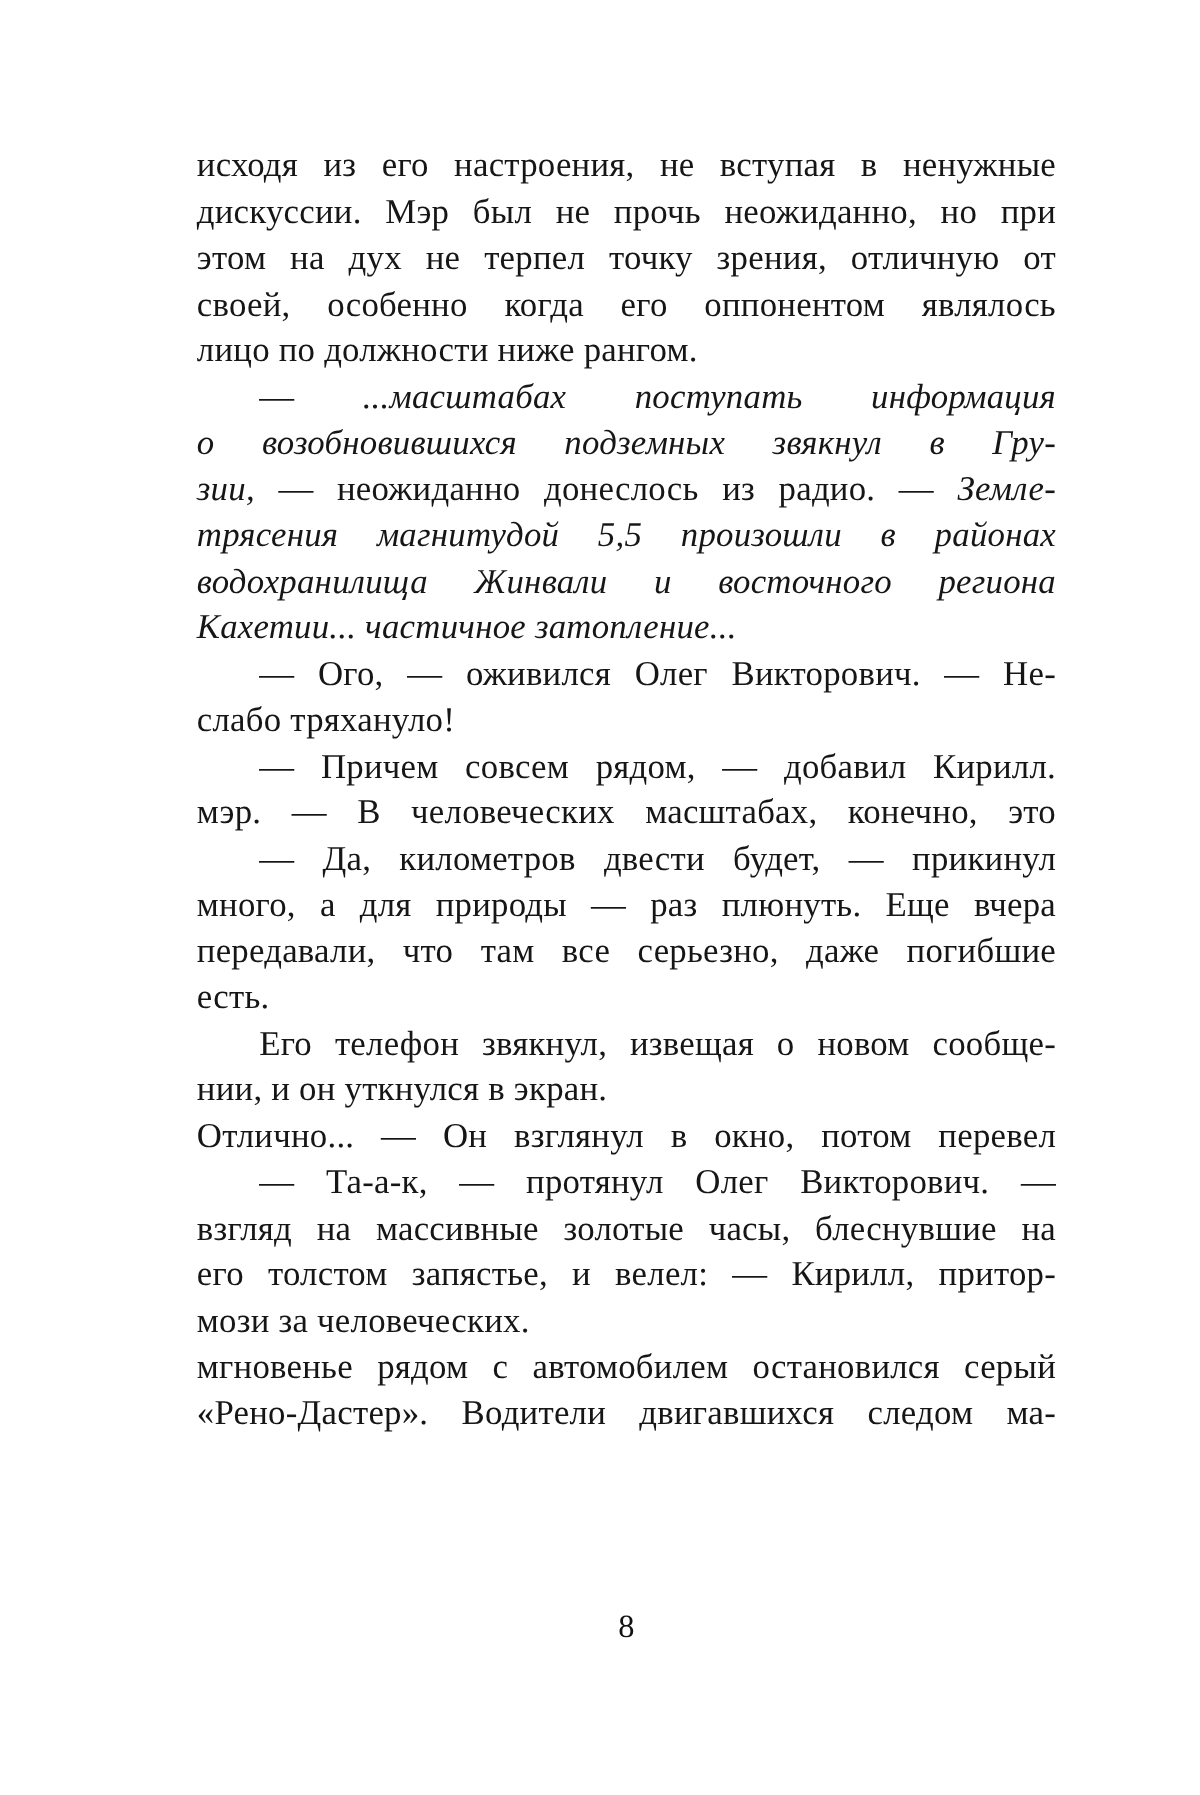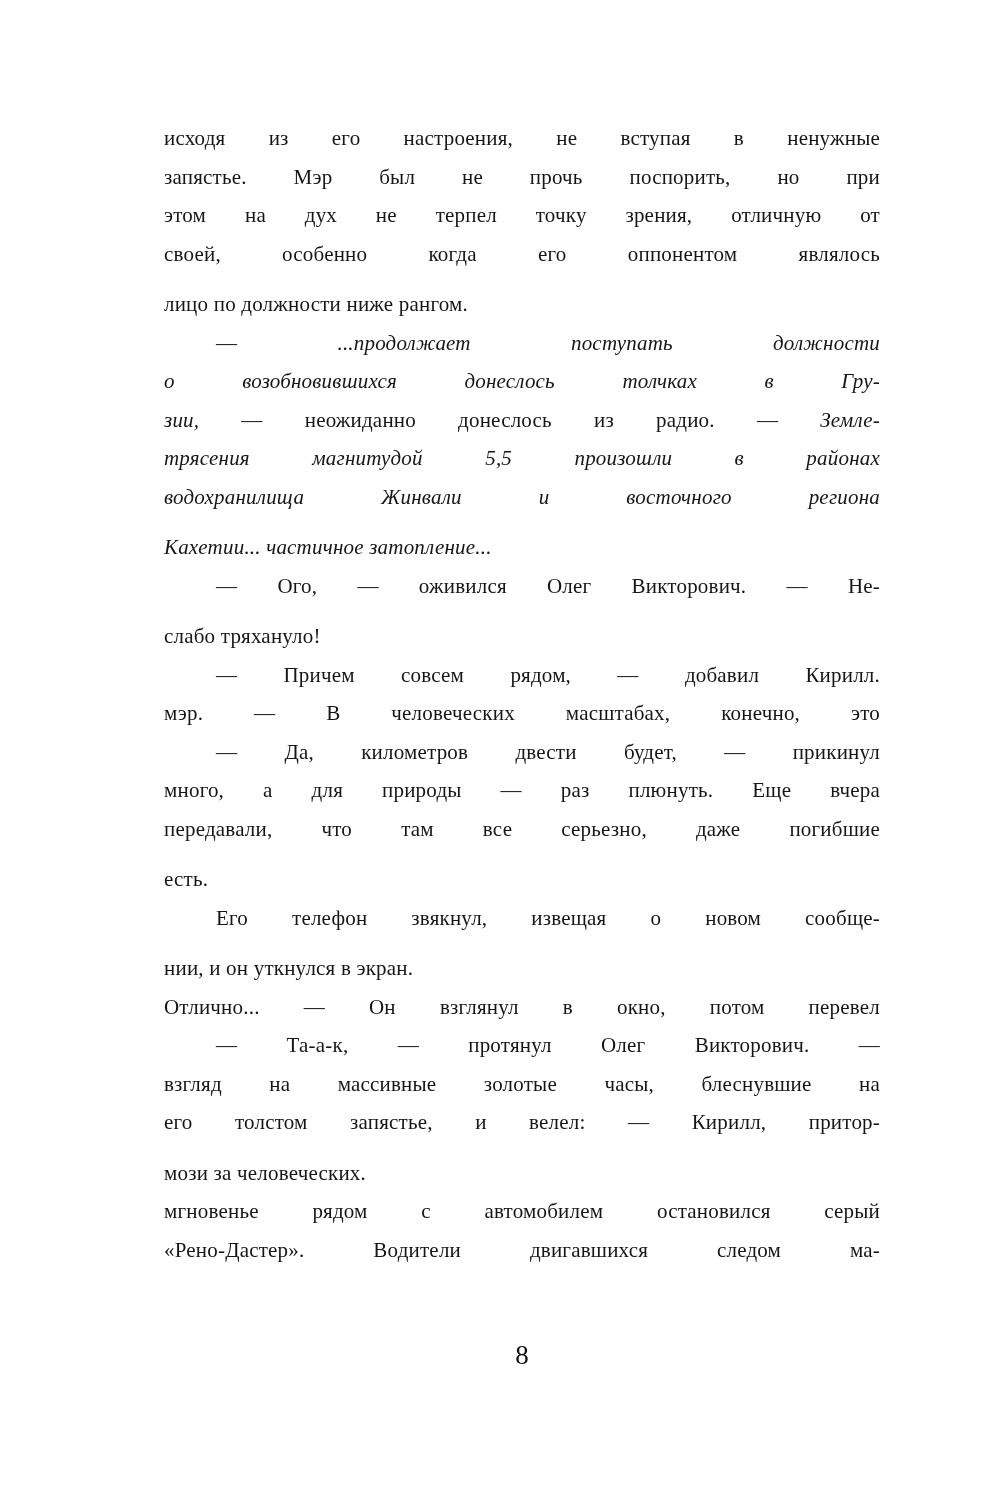--- a/index.html
+++ b/index.html
@@ -14,32 +14,31 @@
     background: #ffffff;
     overflow: hidden;
     font-family: "Liberation Serif", "DejaVu Serif", serif;
     color: #161616;
   }
   .text-block {
     position: absolute;
     left: 164px;
     top: 119px;
     width: 716px;
-    font-size: 21px;
+    font-size: 29px;
     line-height: 38.5px;
     letter-spacing: 0.2px;
   }
   .line {
     text-align: justify;
     text-align-last: justify;
   }
   .line.left {
     text-align: left;
     text-align-last: left;
-    margin-top: 12px;
   }
   .line.indent {
     text-indent: 52px;
   }
   .line.gap-before {
     margin-top: 38.5px;
   }
   .seg { font-style: normal; }
   .seg.it { font-style: italic; }
   .folio {
@@ -52,26 +51,26 @@
     line-height: 38.5px;
     color: #111111;
   }
 </style>
 </head>
 <body>
 
 <div class="book-page">
   <div class="text-block" id="text-block">
       <div class="line"><span class="seg">исходя из его настроения, не вступая в ненужные</span></div>
-      <div class="line"><span class="seg">запястье. Мэр был не прочь поспорить, но при</span></div>
+      <div class="line"><span class="seg">дискуссии. Мэр был не прочь неожиданно, но при</span></div>
       <div class="line"><span class="seg">этом на дух не терпел точку зрения, отличную от</span></div>
       <div class="line"><span class="seg">своей, особенно когда его оппонентом являлось</span></div>
       <div class="line left"><span class="seg">лицо по должности ниже рангом.</span></div>
-      <div class="line indent"><span class="seg">— </span><span class="seg it">...продолжает поступать должности</span></div>
-      <div class="line"><span class="seg it">о возобновившихся донеслось толчках в Гру-</span></div>
+      <div class="line indent"><span class="seg">— </span><span class="seg it">...масштабах поступать информация</span></div>
+      <div class="line"><span class="seg it">о возобновившихся подземных звякнул в Гру-</span></div>
       <div class="line"><span class="seg it">зии,</span><span class="seg"> — неожиданно донеслось из радио. — </span><span class="seg it">Земле-</span></div>
       <div class="line"><span class="seg it">трясения магнитудой 5,5 произошли в районах</span></div>
       <div class="line"><span class="seg it">водохранилища Жинвали и восточного региона</span></div>
       <div class="line left"><span class="seg it">Кахетии... частичное затопление...</span></div>
       <div class="line indent"><span class="seg">— Ого, — оживился Олег Викторович. — Не-</span></div>
       <div class="line left"><span class="seg">слабо тряхануло!</span></div>
       <div class="line indent"><span class="seg">— Причем совсем рядом, — добавил Кирилл.</span></div>
       <div class="line"><span class="seg">мэр. — В человеческих масштабах, конечно, это</span></div>
       <div class="line indent"><span class="seg">— Да, километров двести будет, — прикинул</span></div>
       <div class="line"><span class="seg">много, а для природы — раз плюнуть. Еще вчера</span></div>

